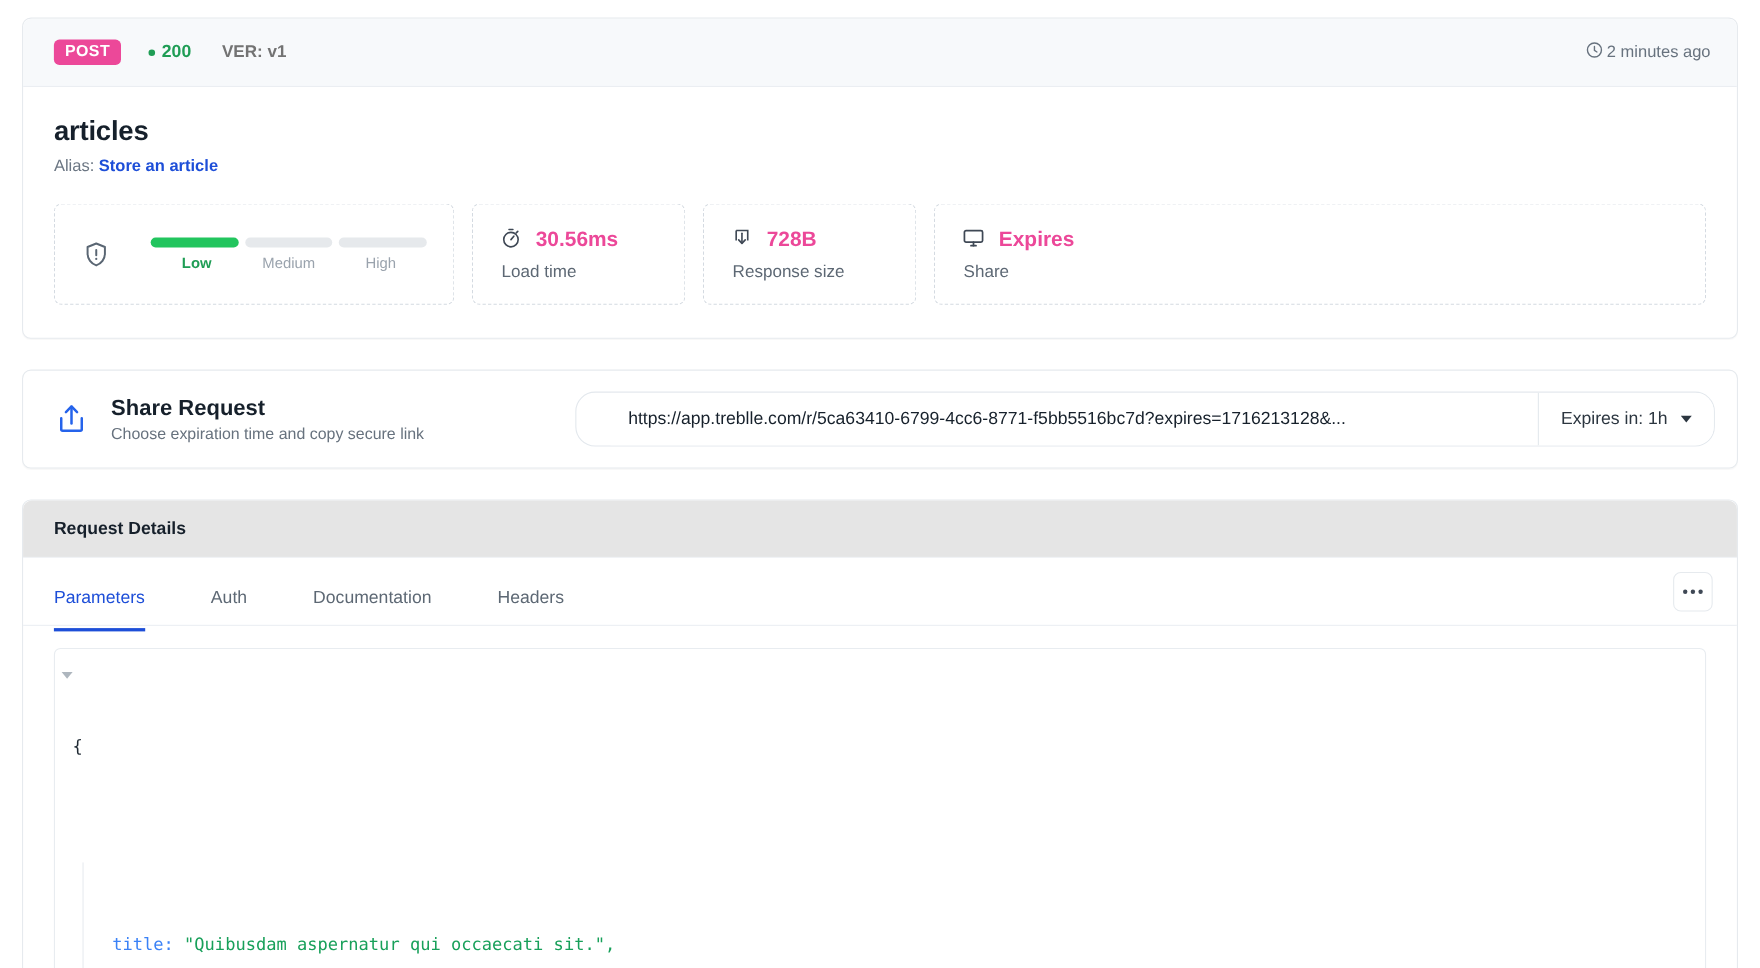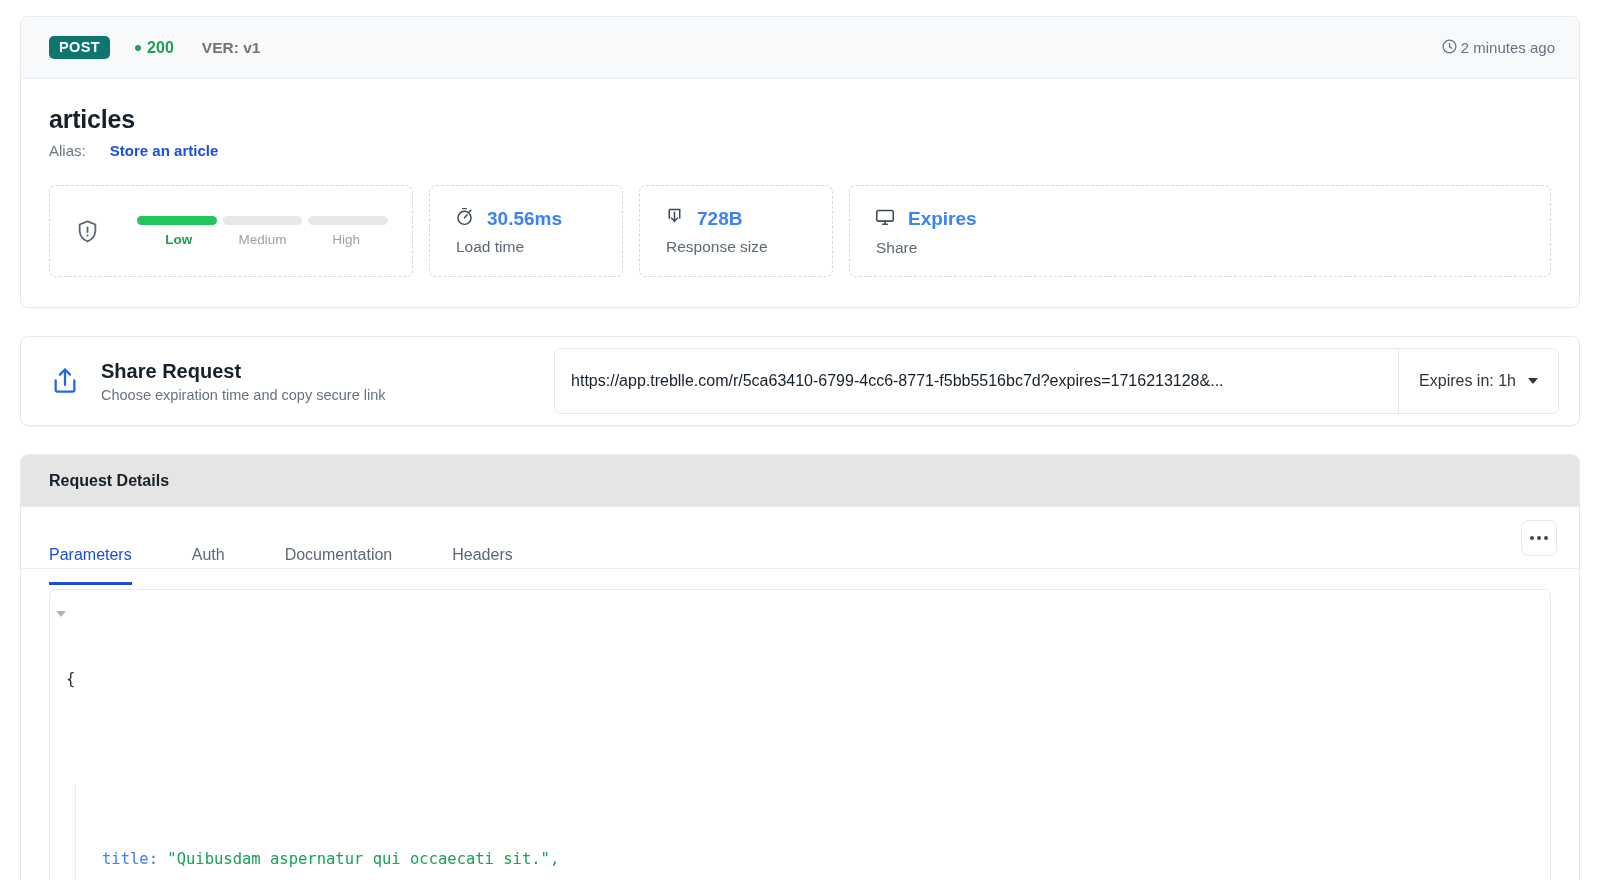--- a/index.html
+++ b/index.html
@@ -36,21 +36,21 @@
     height: 62px;
     background: #f7f9fb;
     border-bottom: 1px solid #e9edf1;
     border-radius: 8px 8px 0 0;
     display: flex;
     align-items: center;
     padding: 0 24px 0 28px;
   }
 
   .method-badge {
-    background: #0f766e;
+    background: #ec4899;
     color: #ffffff;
     font-size: 14.5px;
     font-weight: bold;
     letter-spacing: .4px;
     padding: 4px 10px 5px;
     border-radius: 5px;
     line-height: 1;
   }
 
   .status-wrap {
@@ -94,21 +94,20 @@
 
   .alias-row {
     margin-top: 8px;
     font-size: 15px;
     color: #6b7683;
   }
   .alias-link {
     color: #1d4ed8;
     font-weight: bold;
     text-decoration: none;
-    margin-left: 20px;
   }
 
   .metrics {
     display: flex;
     gap: 16px;
     margin-top: 26px;
   }
 
   .metric {
     border: 1px dashed #d4dae1;
@@ -120,21 +119,21 @@
   }
   .metric.perf { width: 364px; gap: 36px; }
   .metric.kpi  { width: 194px; }
   .metric.device { flex: 1; }
 
   .metric-icon { color: #5a6673; display: flex; align-items: center; }
 
   .metric-text { display: flex; flex-direction: column; }
   .metric-head {
     display: flex; align-items: center; gap: 12px;
-    font-size: 19px; font-weight: bold; color: #3b82f6;
+    font-size: 19px; font-weight: bold; color: #ec4899;
   }
   .metric-label {
     font-size: 15.5px;
     color: #5d6874;
     margin-top: 6px;
     margin-left: 2px;
   }
 
   
   .perf-bars { flex: 1; }
@@ -159,24 +158,25 @@
   }
   .share-icon { color: #2563eb; display: flex; align-items: center; margin-right: 20px; }
   .share-title { font-size: 20px; font-weight: bold; color: #16202b; }
   .share-sub { font-size: 14.5px; color: #67727e; margin-top: 4px; }
 
   .share-right {
     margin-left: auto;
     display: flex;
     align-items: stretch;
     border: 1px solid #e3e8ed;
-    border-radius: 7px;
+    border-radius: 18px;
     overflow: hidden;
-    height: 66px;
+    height: 50px;
     background: #fff;
+    padding-left: 31px;
   }
   .share-url {
     width: 843px;
     border: none;
     outline: none;
     font-family: "Liberation Sans", sans-serif;
     font-size: 16px;
     color: #16202b;
     padding: 0 16px;
     background: #fff;
@@ -225,21 +225,21 @@
     height: 62px;
   }
   .tab {
     font-size: 16px;
     color: #5d6874;
     padding: 20px 0 18px;
     margin-right: 60px;
     cursor: pointer;
     border-bottom: 3px solid transparent;
     position: relative;
-    top: 18px;
+    top: 7px;
   }
   .tab.active { color: #1d4ed8; border-bottom-color: #1d4ed8; font-weight: normal; }
 
   .kebab {
     margin-left: auto;
     width: 36px; height: 36px;
     border: 1px solid #e6eaee;
     border-radius: 7px;
     display: flex; align-items: center; justify-content: center;
     gap: 3px;

